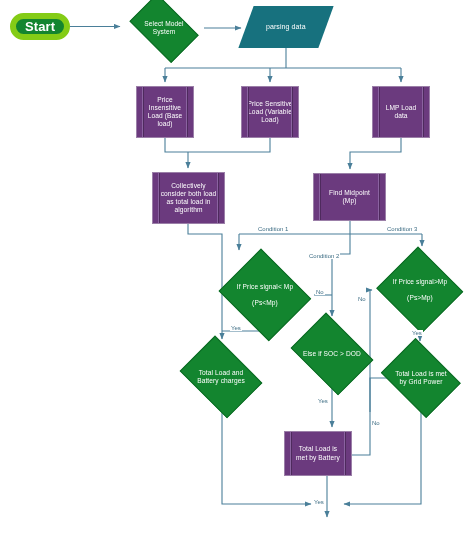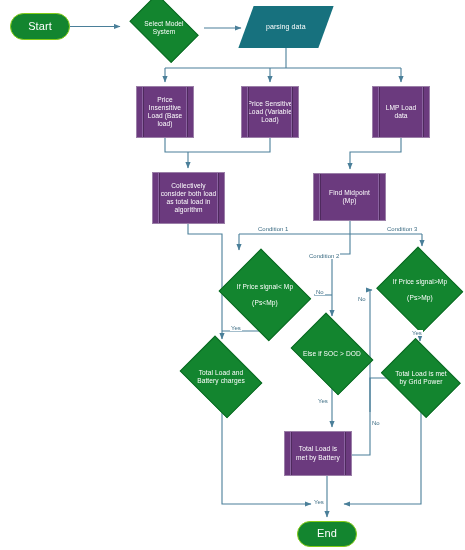--- a/index.html
+++ b/index.html
@@ -31,23 +31,24 @@
     text-align: center;
     color: #ffffff;
     line-height: 1.22;
     letter-spacing: 0.1px;
     white-space: pre-line;
     z-index: 3;
   }
   
   .term {
     background: #13852F;
-    border: 1px solid #84cc16;
+    border: 6px solid #84cc16;
     border-radius: 999px;
-    font-size: 11px;
+    font-size: 13px;
+    font-weight: bold;
   }
   
   .diamond {
     background: transparent;
     font-size: 6.6px;
   }
   .diamond .dbg {
     position: absolute;
     left: 50%;
     top: 50%;
@@ -233,23 +234,20 @@
     <span class="dbg"></span>
     <span class="dtxt">Total Load is met
 by Grid Power</span>
   </div>
 
   <div class="node pproc" style="left:284px; top:431px; width:68px; height:45px;">
     <span class="dtxt">Total Load is
 met by Battery</span>
   </div>
 
-  <div class="node term" style="left:297px; top:521px; width:60px; height:26px;">
-    <span class="dtxt">End</span>
-  </div>
 
   <span class="edge-label" style="left:257px; top:226px;">Condition 1</span>
   <span class="edge-label" style="left:308px; top:253px;">Condition 2</span>
   <span class="edge-label" style="left:386px; top:226px;">Condition 3</span>
   <span class="edge-label" style="left:315px; top:289px;">No</span>
   <span class="edge-label" style="left:357px; top:296px;">No</span>
   <span class="edge-label" style="left:230px; top:325px;">Yes</span>
   <span class="edge-label" style="left:411px; top:330px;">Yes</span>
   <span class="edge-label" style="left:317px; top:398px;">Yes</span>
   <span class="edge-label" style="left:371px; top:420px;">No</span>

